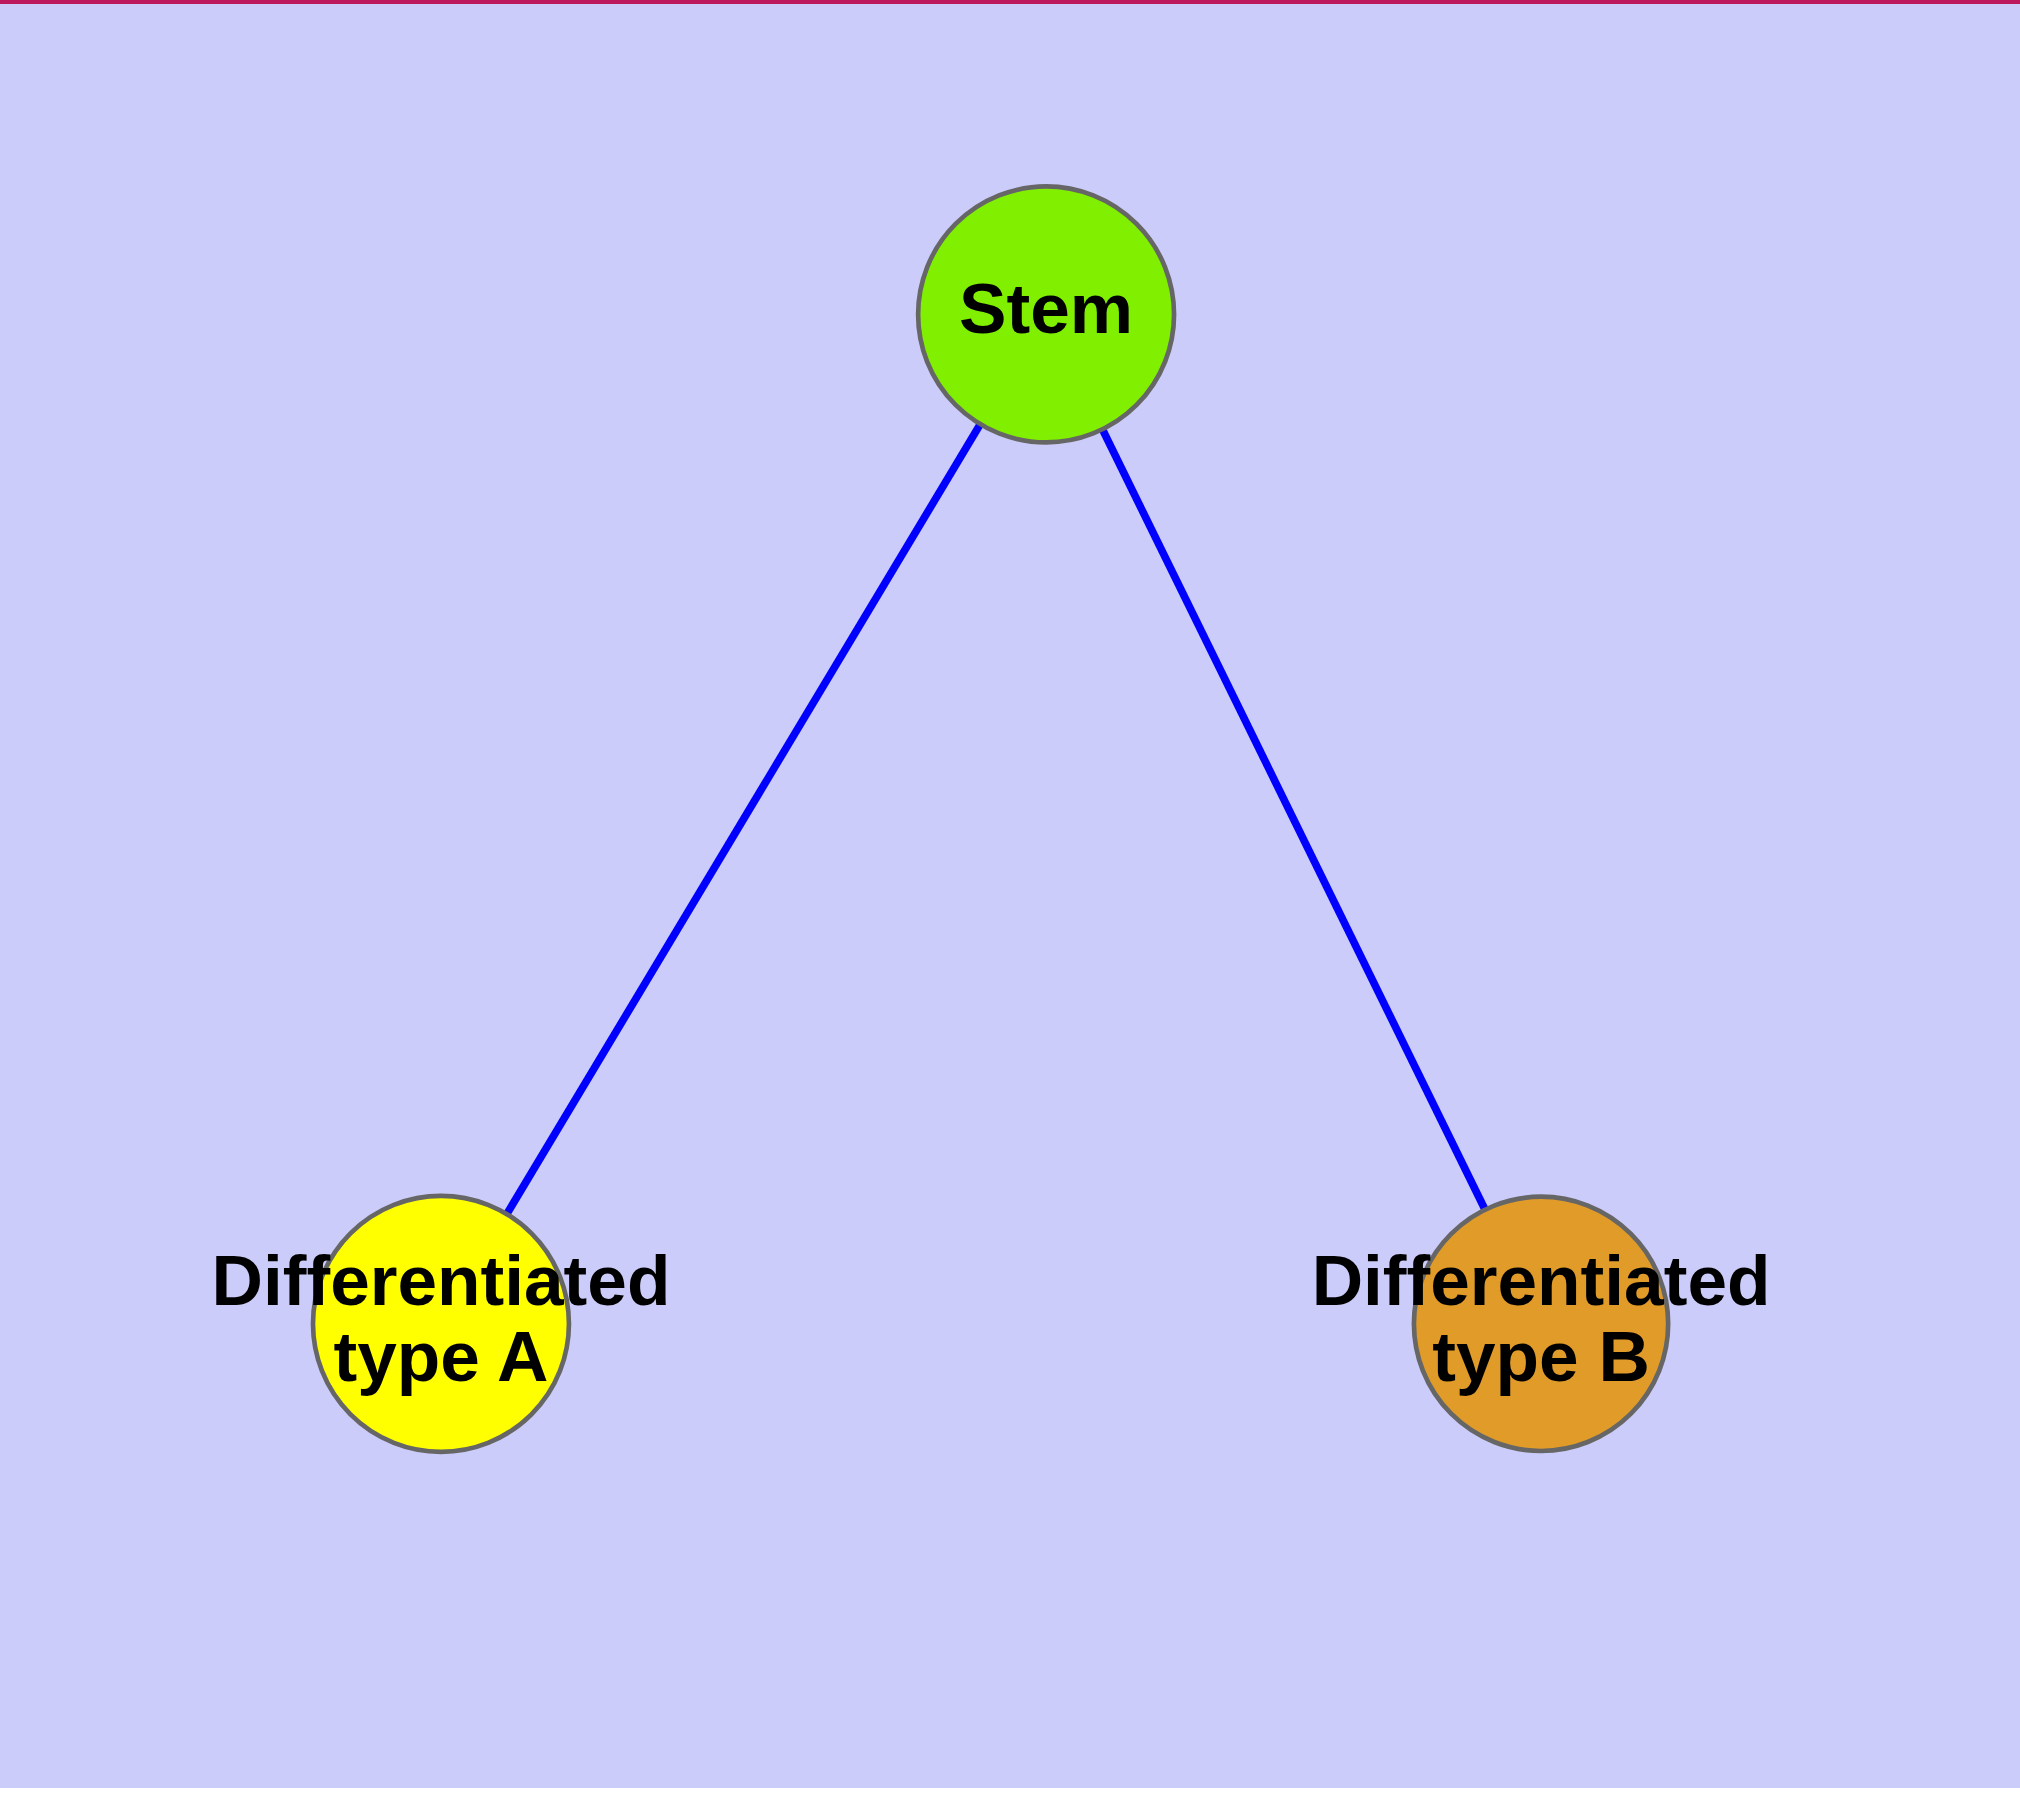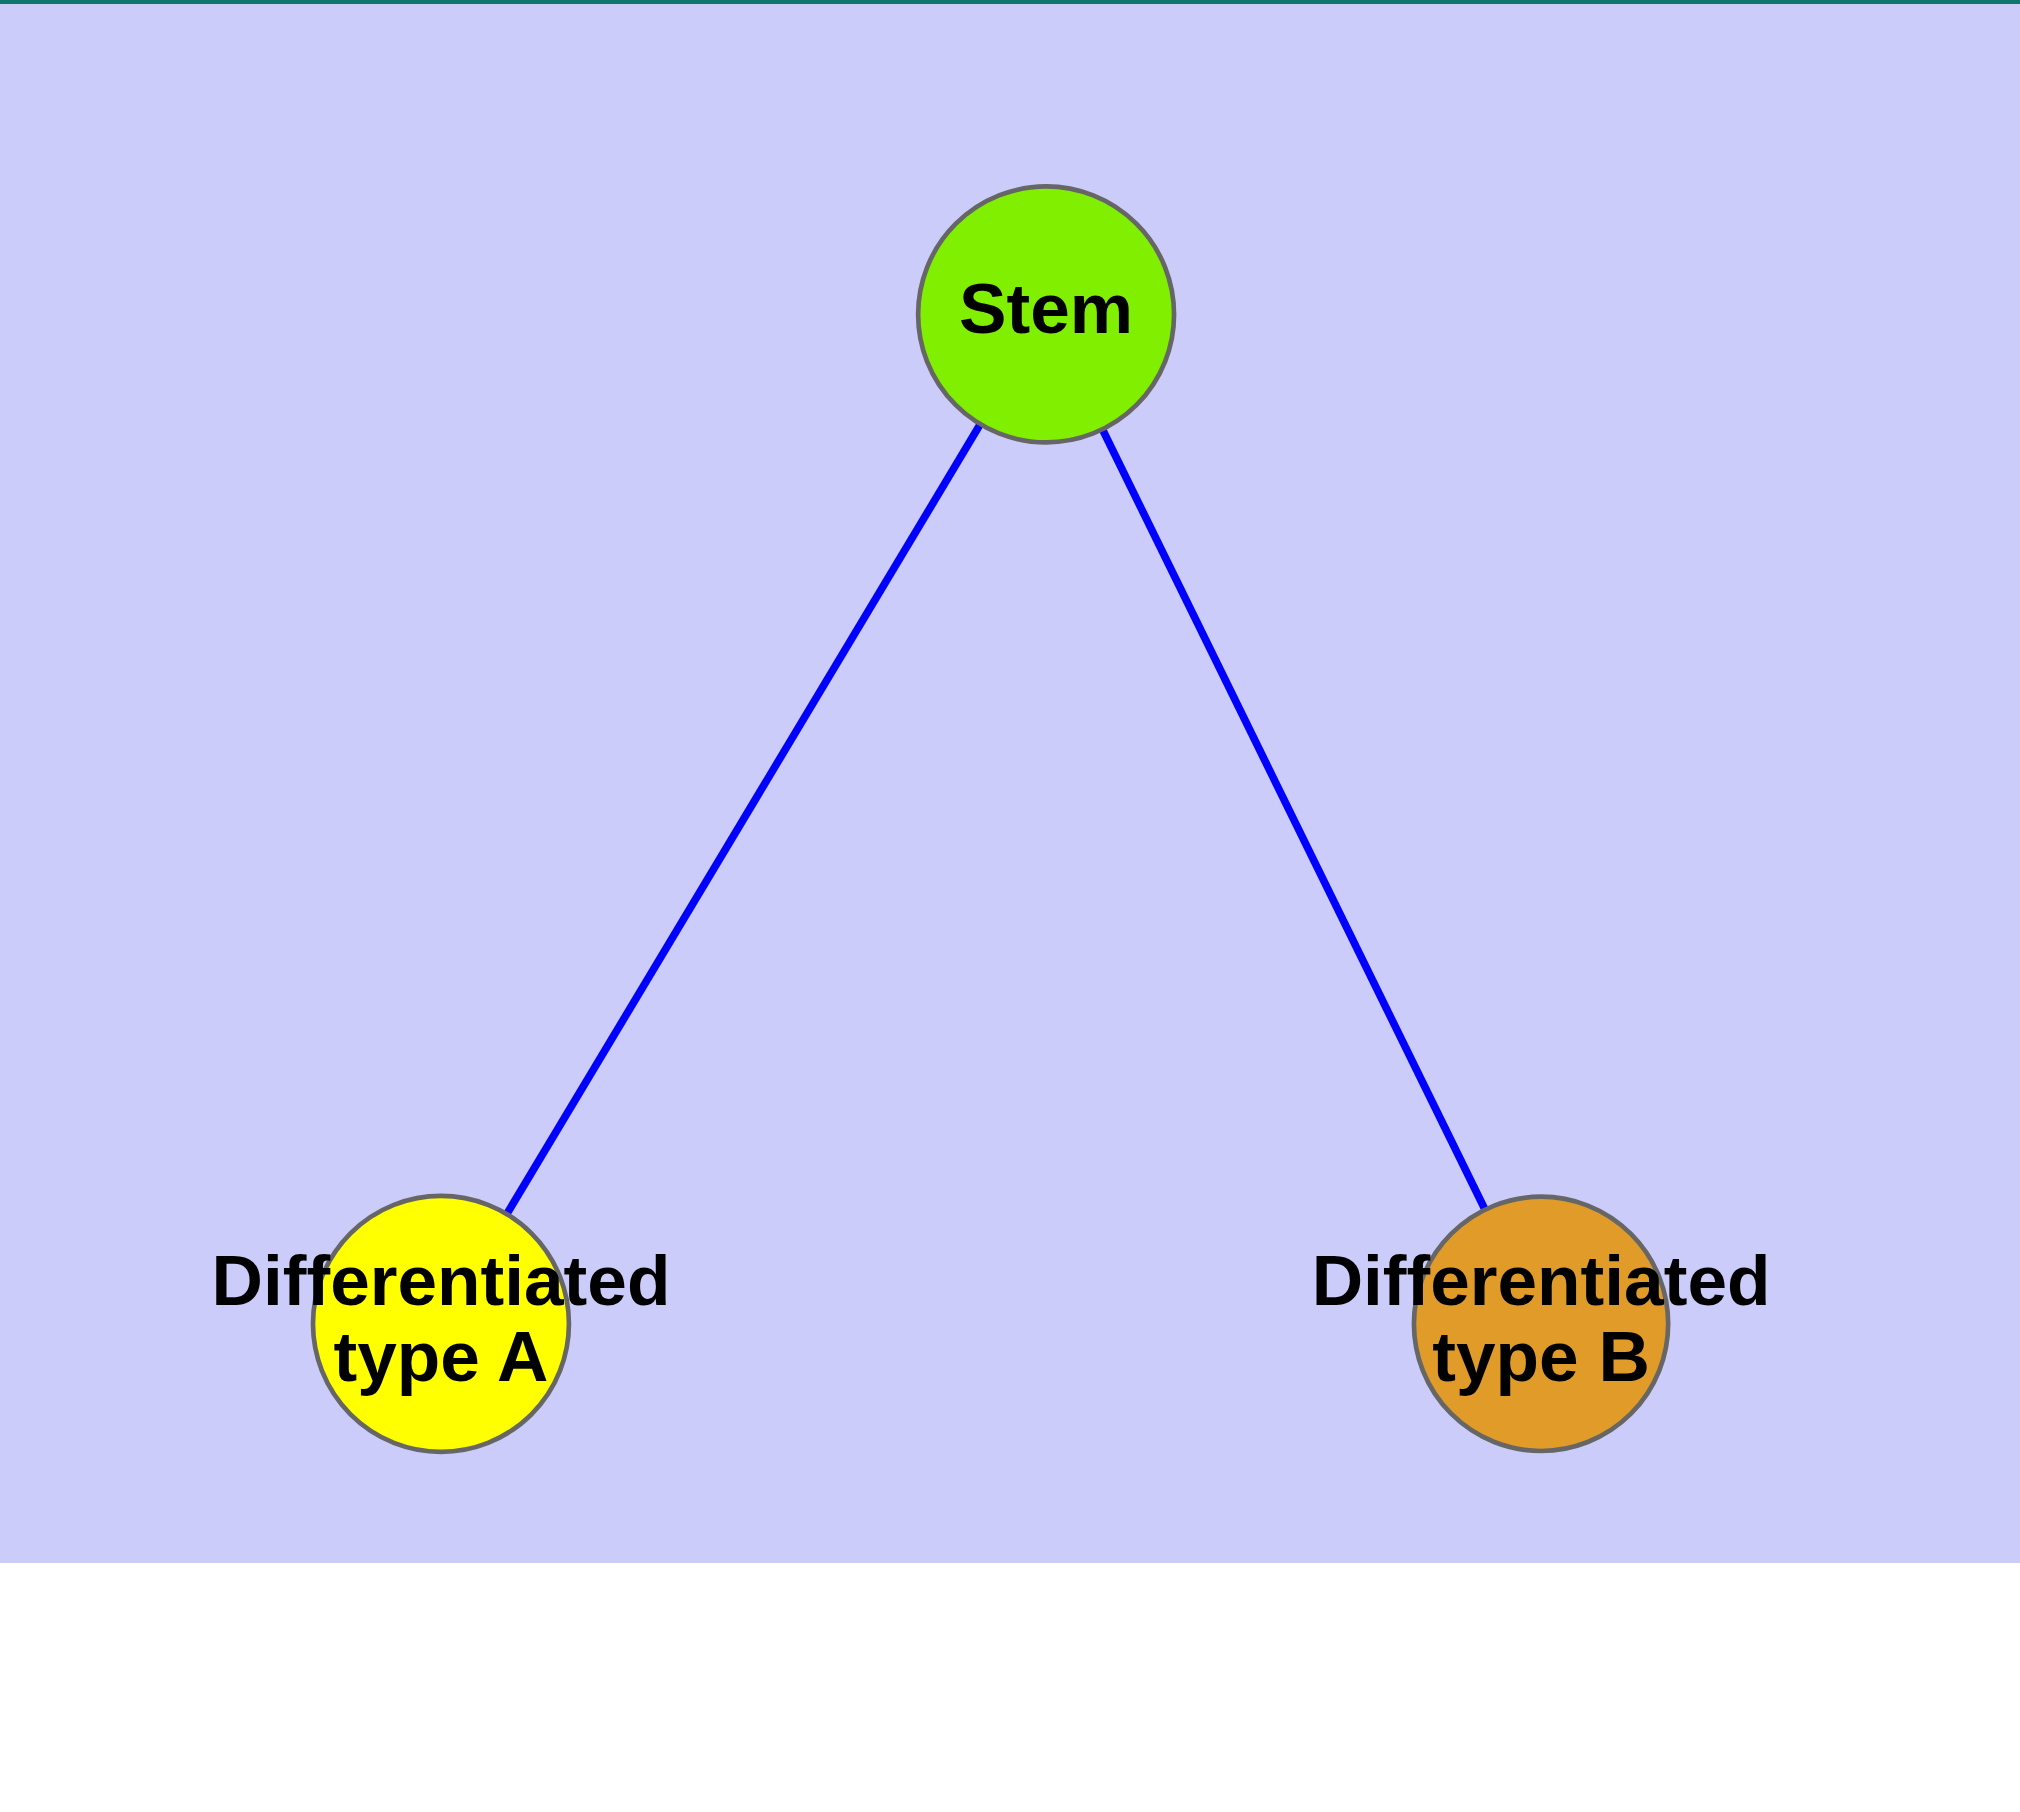--- a/index.html
+++ b/index.html
@@ -49,21 +49,21 @@
     fill: #000000;
     text-anchor: middle;
     dominant-baseline: middle;
     paint-order: normal;
     white-space: pre;
   }
 </style>
 </head>
 <body>
 
-<div id="canvas" style="width: 2021px; height: 1563px; background: #0f766e;">
+<div id="canvas" style="width: 2021px; height: 1788px; background: #be185d;">
   <div id="plot-area" style="background: rgb(204, 204, 250); width: 2021px; height: 1808px;"></div>
 
   <svg id="graph-svg" viewBox="0 0 2384 2138">
 
     <g>
       <line class="edge-line" id="edge-0" x1="1159.4441881884534" y1="495.36410625707583" x2="594.5558118115467" y2="1437.6358937429243" stroke="#0000ff" stroke-width="9"></line>
       <line class="edge-line" id="edge-1" x1="1297.8383491186423" y1="501.1908797950392" x2="1754.601915358038" y2="1432.7069883414783" stroke="#0000ff" stroke-width="9"></line>
     </g>
 
     <g>

